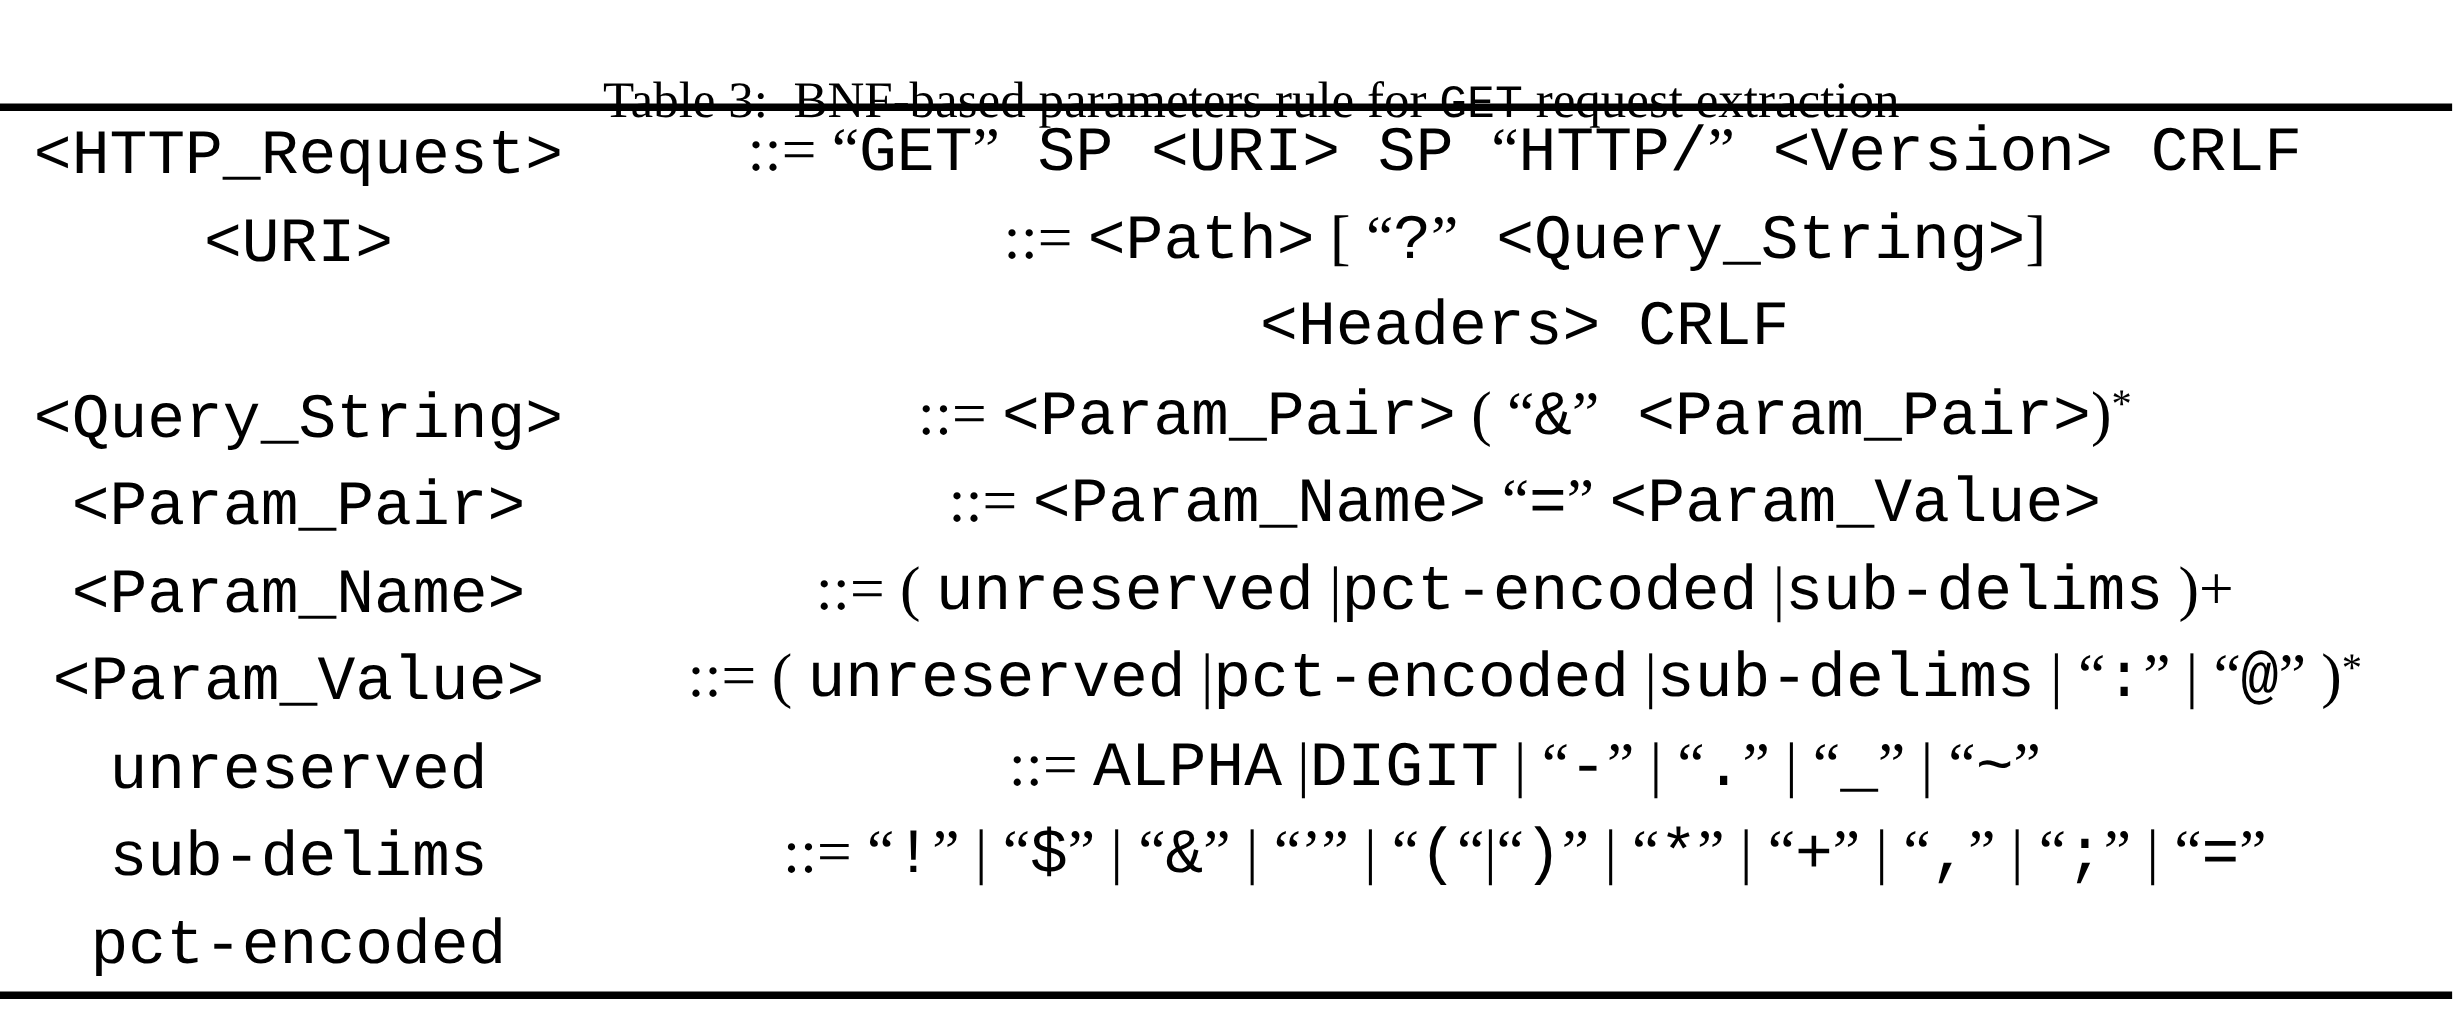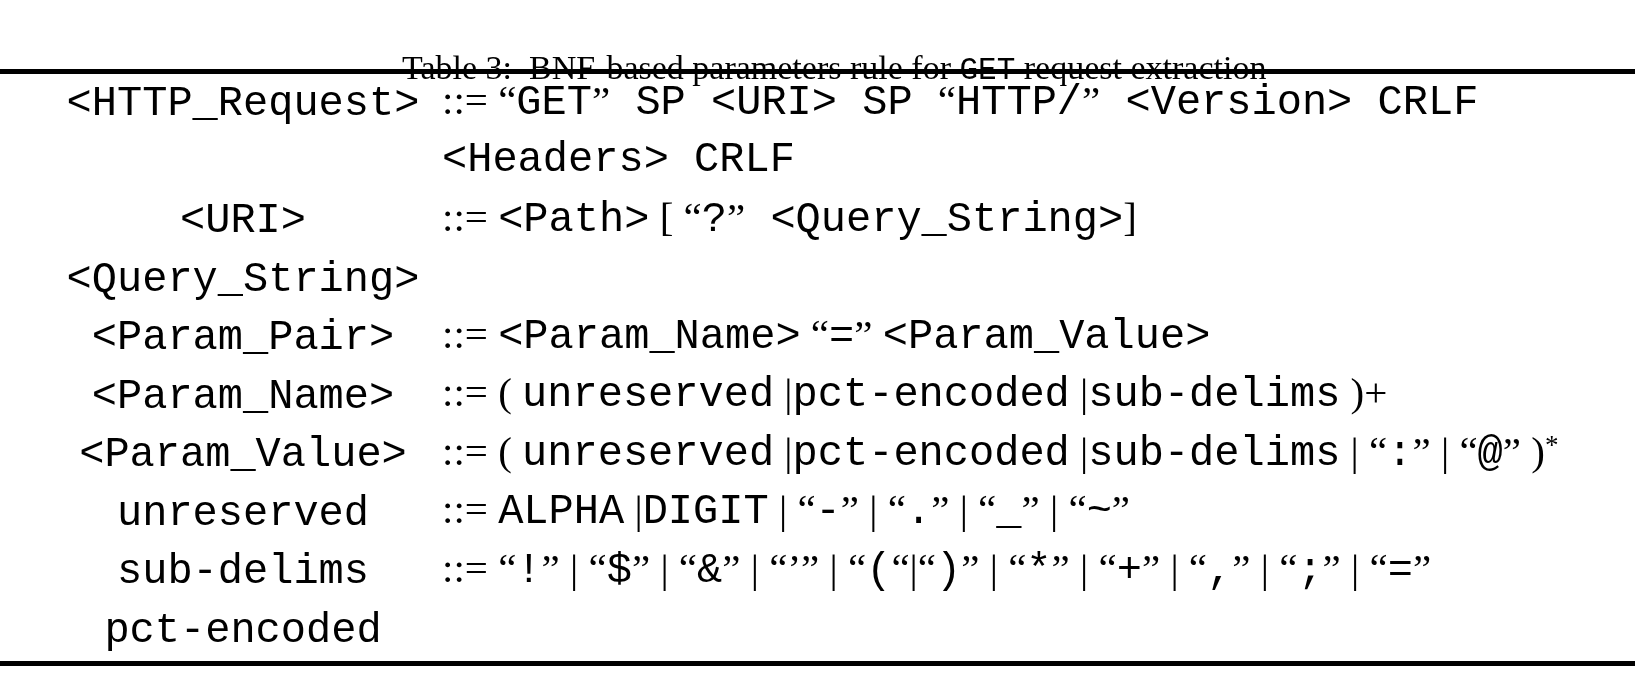--- a/index.html
+++ b/index.html
@@ -17,28 +17,28 @@
     white-space:pre;
   }
   .caption .cap-label{font-weight:normal;}
   .caption .cap-code{
     font-family:"Liberation Mono", monospace;
     font-size:31px;
   }
   .rule{position:absolute;left:0;width:100%;height:5px;background:#000000;}
   .rule-top{top:69px;}
   .rule-bottom{top:661px;}
-  .grammar{position:absolute;top:75px;left:0;right:0;padding-left:44px;}
+  .grammar{position:absolute;top:75px;left:0;right:0;}
   .gline{display:flex;align-items:center;height:58.5px;}
   .lhs{
     flex:none;width:398px;text-align:center;
     line-height:58.5px;white-space:pre;
   }
   .rhs{
-    flex:1;line-height:58.5px;white-space:pre;
+    flex:1;text-align:center;line-height:58.5px;white-space:pre;
   }
   .tt{
     font-family:"Liberation Mono", monospace;
     font-size:42px;white-space:pre;
   }
   .sym{
     font-family:"Liberation Serif", serif;
     font-size:41px;white-space:pre;
   }
   sup.sym{
@@ -56,29 +56,30 @@
   </div>
 
   <div class="rule rule-top"></div>
 
   <div class="grammar" id="grammar">
       <div class="gline">
         <div class="lhs tt">&lt;HTTP_Request&gt;</div>
         <div class="rhs"><span class="sym">::= </span><span class="q"><span class="sym">“</span><span class="tt">GET</span><span class="sym">”</span></span><span class="tt"> SP &lt;URI&gt; SP </span><span class="q"><span class="sym">“</span><span class="tt">HTTP/</span><span class="sym">”</span></span><span class="tt"> &lt;Version&gt; CRLF</span></div>
       </div>
       <div class="gline">
+        <div class="lhs tt">&lt;URI&gt;</div>
+        <div class="rhs"><span class="sym">::= </span><span class="tt">&lt;Path&gt;</span><span class="sym"> [ </span><span class="q"><span class="sym">“</span><span class="tt">?</span><span class="sym">”</span></span><span class="tt"> &lt;Query_String&gt;</span><span class="sym">]</span></div>
+      </div>
+      <div class="gline">
         <div class="lhs tt"></div>
         <div class="rhs"><span class="tt">&lt;Headers&gt; CRLF</span></div>
       </div>
       <div class="gline">
-        <div class="lhs tt">&lt;URI&gt;</div>
-        <div class="rhs"><span class="sym">::= </span><span class="tt">&lt;Path&gt;</span><span class="sym"> [ </span><span class="q"><span class="sym">“</span><span class="tt">?</span><span class="sym">”</span></span><span class="tt"> &lt;Query_String&gt;</span><span class="sym">]</span></div>
-      </div>
-      <div class="gline">
         <div class="lhs tt">&lt;Query_String&gt;</div>
+        <div class="rhs"><span class="sym">::= </span><span class="tt">&lt;Param_Pair&gt;</span><span class="sym"> ( </span><span class="q"><span class="sym">“</span><span class="tt">&amp;</span><span class="sym">”</span></span><span class="tt"> &lt;Param_Pair&gt;</span><span class="sym">)</span><sup class="sym">*</sup></div>
       </div>
       <div class="gline">
         <div class="lhs tt">&lt;Param_Pair&gt;</div>
         <div class="rhs"><span class="sym">::= </span><span class="tt">&lt;Param_Name&gt;</span><span class="sym"> </span><span class="q"><span class="sym">“</span><span class="tt">=</span><span class="sym">”</span></span><span class="sym"> </span><span class="tt">&lt;Param_Value&gt;</span></div>
       </div>
       <div class="gline">
         <div class="lhs tt">&lt;Param_Name&gt;</div>
         <div class="rhs"><span class="sym">::= ( </span><span class="tt">unreserved</span><span class="sym"> |</span><span class="tt">pct-encoded</span><span class="sym"> |</span><span class="tt">sub-delims</span><span class="sym"> )+</span></div>
       </div>
       <div class="gline">

